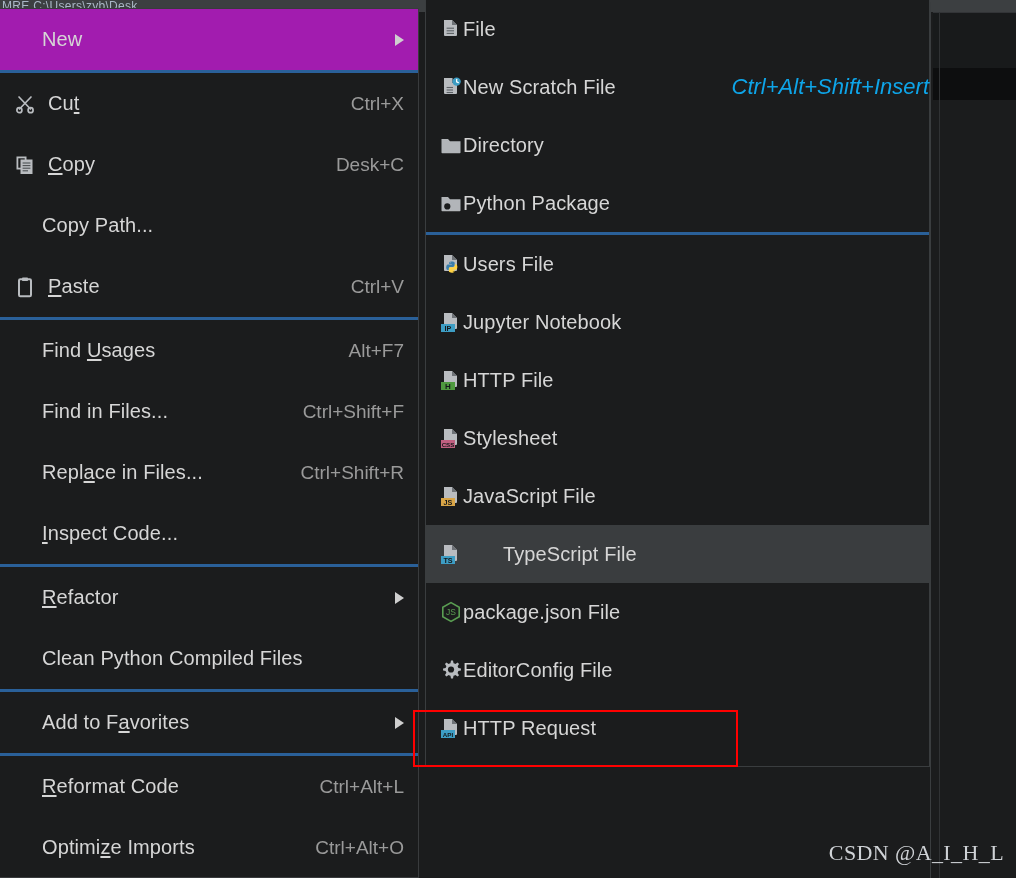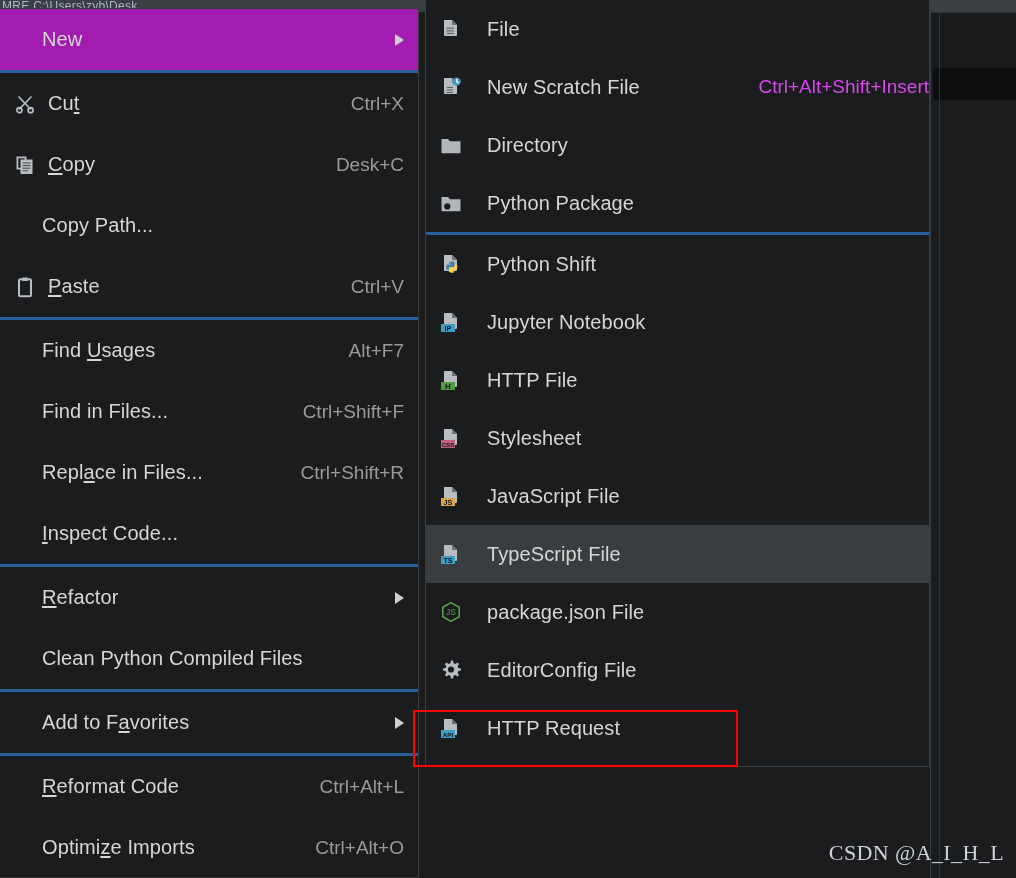--- a/index.html
+++ b/index.html
@@ -92,25 +92,25 @@
     position:absolute; left:425px; top:0; width:505px; height:767px;
     background:#1b1c1d;
     border:1px solid #3a3d3f; border-top:none;
     box-sizing:border-box;
   }
   .si {
     position:relative; height:58px; display:flex; align-items:center;
     box-sizing:border-box; padding-left:13px; 
     color:#d6d6d6; font-size:20px; cursor:default;
   }
-  .si.sel { background:#3a3d3f; }
-  .si .sic { width:24px;min-width:24px;height:22px;margin-right:24px;
+  .si.sel { background:#3a3d3f;gap:40px; }
+  .si .sic { width:24px;min-width:24px;height:22px;margin-right:0;
              display:flex;align-items:center;justify-content:center;text-align:right; }
   .si .slbl { flex:1 1 auto; white-space:nowrap; letter-spacing:.1px; }
-  .si .sacc { color:#d946ef; font-size:19px; white-space:nowrap; }
+  .si .sacc { color:#0ea5e9; font-size:22px; white-space:nowrap;font-style:italic; }
   .ssep { height:3px; background:#2a6099; width:100%; }
 
   
   #red-box {
     position:absolute; left:413px; top:710px; width:325px; height:57px;
     border:2px solid #ff0000; box-sizing:border-box;
     pointer-events:none;
   }
 </style>
 </head>
@@ -274,21 +274,21 @@
       <span class="sic">
         <svg width="22" height="22" viewBox="0 0 22 22" xmlns="http://www.w3.org/2000/svg">
           <path d="M4 2 h8 l5 5 v10 a1 1 0 0 1 -1 1 H5 a1 1 0 0 1 -1 -1 Z" fill="#b9bcc0"></path>
           <path d="M12 2 l5 5 h-5 Z" fill="#6e7277"></path>
           <g transform="translate(6.2,8.5) scale(0.62)">
             <path d="M9 0 C4.5 0 4.8 2 4.8 2 v2.1 h4.3 v0.6 H3.1 C3.1 4.7 0 4.4 0 9.1 c0 4.7 2.7 4.5 2.7 4.5 h1.5 v-2.2 s-0.1-2.7 2.6-2.7 h4.3 s2.6 0.04 2.6-2.5 V2.6 S14.2 0 9 0 Z M6.6 1.4 a0.8 0.8 0 1 1 0 1.6 0.8 0.8 0 0 1 0-1.6 Z" fill="#3b7eab"></path>
             <path d="M9 18 c4.5 0 4.2-2 4.2-2 v-2.1 H8.9 v-0.6 h6 s3.1 0.3 3.1-4.4 c0-4.7-2.7-4.5-2.7-4.5 h-1.5 v2.2 s0.1 2.7-2.6 2.7 H6.9 s-2.6-0.04-2.6 2.5 v3.6 S3.8 18 9 18 Z M11.4 16.6 a0.8 0.8 0 1 1 0-1.6 0.8 0.8 0 0 1 0 1.6 Z" fill="#ffd343"></path>
           </g>
         </svg>
       </span>
-      <span class="slbl">Python Shift</span>
+      <span class="slbl">Users File</span>
     </div>
     <div class="si">
       <span class="sic">
         <svg width="22" height="22" viewBox="0 0 22 22" xmlns="http://www.w3.org/2000/svg">
           <path d="M4 2 h8 l5 5 v10 a1 1 0 0 1 -1 1 H5 a1 1 0 0 1 -1 -1 Z" fill="#b9bcc0"></path>
           <path d="M12 2 l5 5 h-5 Z" fill="#6e7277"></path>
           <rect x="1" y="13" width="14" height="8" fill="#3d9dc4"></rect>
           <text x="8" y="19.6" font-family="Liberation Sans, sans-serif" font-size="7.2" font-weight="bold" fill="#15181a" text-anchor="middle">IP</text>
         </svg>
       </span>

